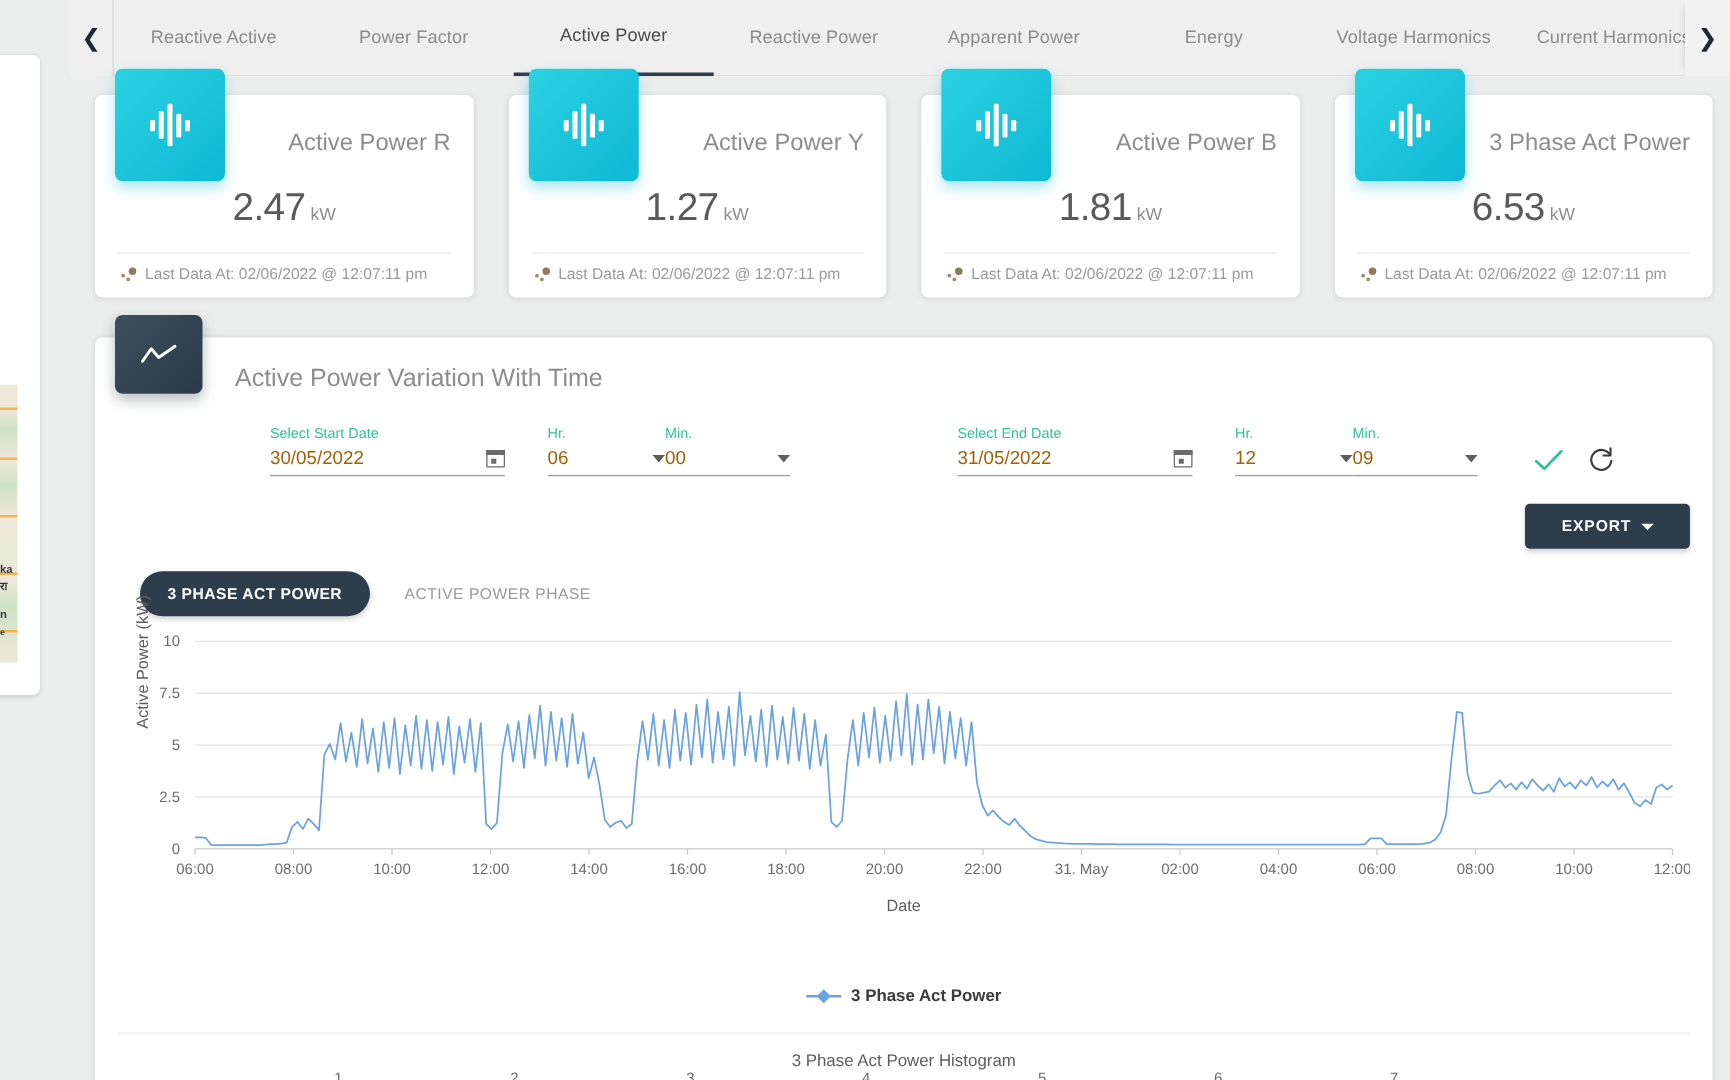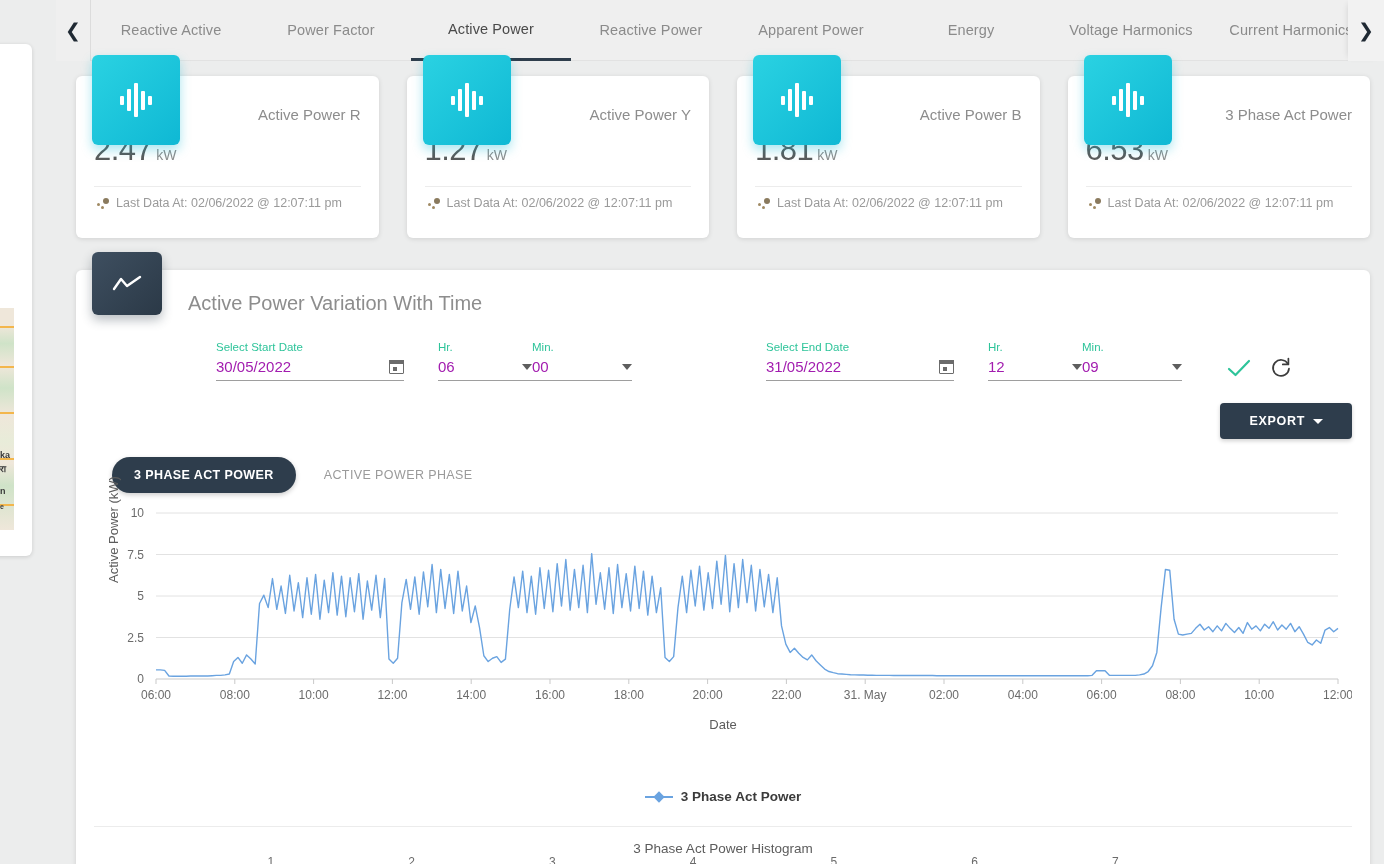--- a/index.html
+++ b/index.html
@@ -92,25 +92,25 @@
   }
   .wave { display: flex; align-items: center; gap: 3px; height: 34px; }
   .wave i { display: block; width: 4px; background: #fff; border-radius: 1px; }
   .wave i:nth-child(1) { height: 9px; }
   .wave i:nth-child(2) { height: 22px; }
   .wave i:nth-child(3) { height: 34px; }
   .wave i:nth-child(4) { height: 19px; }
   .wave i:nth-child(5) { height: 9px; }
 
   .card-title {
-    text-align: right; font-size: 15px; color: #8d8d8d;
+    text-align: right; font-size: 19px; color: #8d8d8d;
     margin: 16px 0 0 0; line-height: 18px;
   }
   .card-value {
-    text-align: left; margin-top: 8px; color: #5a5a5a;
+    text-align: center; margin-top: 24px; color: #5a5a5a;
   }
   .card-value .num { font-size: 31px; font-weight: 300; letter-spacing: -.5px; }
   .card-value .unit { font-size: 14px; color: #8d8d8d; margin-left: 4px; }
   .card-hr { border-top: 1px solid #ececec; margin: 18px 0 0 0; }
   .card-foot {
     display: flex; align-items: center; gap: 7px;
     font-size: 12.5px; color: #9a9a9a; padding: 9px 0 0 2px;
   }
   .dot-icon { width: 13px; height: 13px; position: relative; flex: 0 0 13px; }
   .dot-icon i {
@@ -145,21 +145,21 @@
     padding: 26px 0 0 122px; gap: 0;
   }
   .field { position: relative; }
   .field .lbl {
     font-size: 11.5px; color: #2ec49a; line-height: 13px; margin-bottom: 4px;
   }
   .field .ctl {
     display: flex; align-items: center;
     border-bottom: 1px solid #9e9e9e; padding-bottom: 5px;
   }
-  .field .val { font-size: 15px; color: #a21caf; flex: 1; }
+  .field .val { font-size: 15px; color: #a16207; flex: 1; }
   .f-date { width: 188px; margin-right: 34px; }
   .f-hr   { width: 94px; }
   .f-min  { width: 100px; }
   .gap-mid { width: 134px; }
   .cal-ico { width: 15px; height: 15px; position: relative; }
   .cal-ico .b { position:absolute; inset:1px 0 0 0; border:1.6px solid #6b6b6b; border-radius:1px; }
   .cal-ico .t { position:absolute; left:0; top:1px; width:15px; height:4px; background:#6b6b6b; }
   .cal-ico .d { position:absolute; left:4px; top:8px; width:4px; height:4px; background:#6b6b6b; }
   .caret {
     width: 0; height: 0; border-left: 5px solid transparent;

